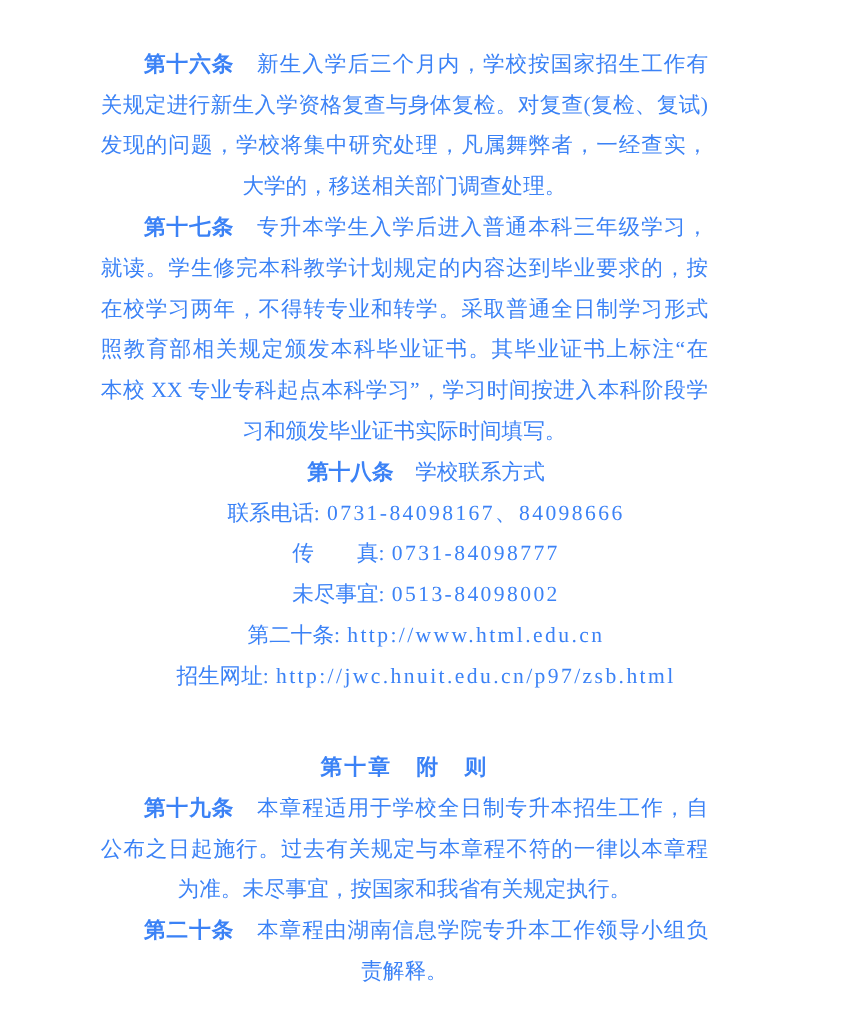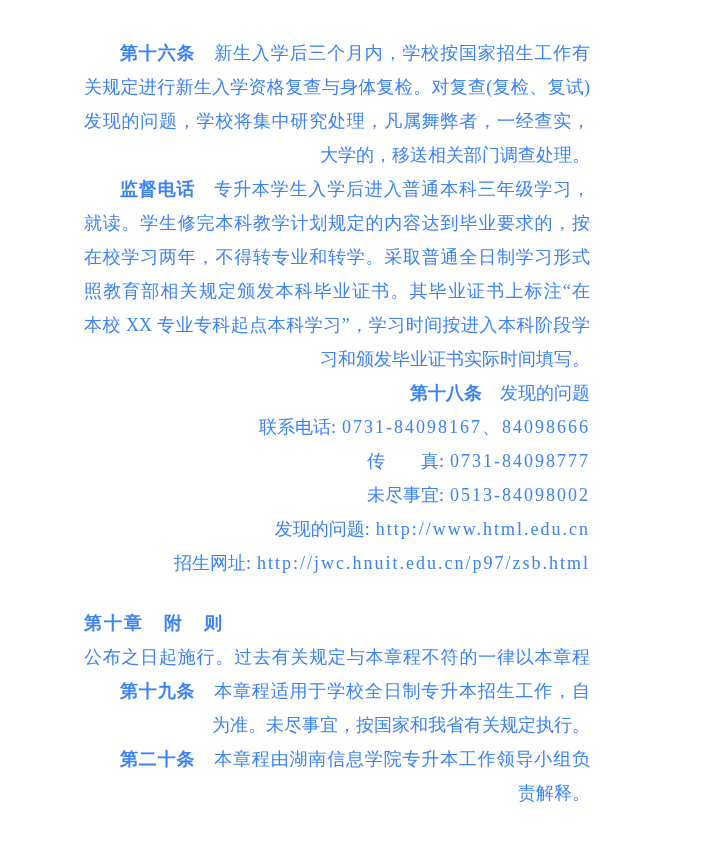--- a/index.html
+++ b/index.html
@@ -19,33 +19,33 @@
     width: 667px;
     height: 857px;
     padding: 36px 77px 0 84px;
     font-family: "Liberation Serif", "DejaVu Serif", serif;
     font-size: 18px;
     line-height: 34px;
     color: #3b82f6;
   }
   .para { margin: 0; padding: 0; }
   .ln {
-    text-align: right;
+    text-align: center;
     white-space: pre-wrap;
   }
   .ln.fill {
     text-align: justify;
     text-align-last: justify;
     -moz-text-align-last: justify;
   }
   .ln.indent { text-indent: 36px; }
   .term { font-weight: 700; }
   .heading {
-    margin-top: 26px;
-    text-align: left;
+    margin-top: 42px;
+    text-align: center;
     font-weight: 700;
     letter-spacing: 2px;
   }
   .latin {
     letter-spacing: 2px;
     margin-left: 6px;
   }
 </style>
 </head>
 <body>
@@ -54,42 +54,42 @@
   <div class="doc">
 
     <div class="para">
       <div class="ln fill indent"><span class="term">第十六条</span><span>　新生入学后三个月内，学校按国家招生工作有</span></div>
       <div class="ln fill">关规定进行新生入学资格复查与身体复检。对复查(复检、复试)</div>
       <div class="ln fill">发现的问题，学校将集中研究处理，凡属舞弊者，一经查实，</div>
       <div class="ln">大学的，移送相关部门调查处理。</div>
     </div>
 
     <div class="para">
-      <div class="ln fill indent"><span class="term">监督电话</span><span>　专升本学生入学后进入普通本科三年级学习，</span></div>
+      <div class="ln fill indent"><span class="term">第十七条</span><span>　专升本学生入学后进入普通本科三年级学习，</span></div>
       <div class="ln fill">就读。学生修完本科教学计划规定的内容达到毕业要求的，按</div>
       <div class="ln fill">在校学习两年，不得转专业和转学。采取普通全日制学习形式</div>
       <div class="ln fill">照教育部相关规定颁发本科毕业证书。其毕业证书上标注“在</div>
       <div class="ln fill">本校 XX 专业专科起点本科学习”，学习时间按进入本科阶段学</div>
       <div class="ln">习和颁发毕业证书实际时间填写。</div>
     </div>
 
     <div class="para">
-      <div class="ln indent"><span class="term">第十八条</span><span>　发现的问题</span></div>
+      <div class="ln indent"><span class="term">第十八条</span><span>　学校联系方式</span></div>
       <div class="ln indent"><span>联系电话:</span><span class="latin">0731-84098167、84098666</span></div>
       <div class="ln indent"><span>传　　真:</span><span class="latin">0731-84098777</span></div>
       <div class="ln indent"><span>未尽事宜:</span><span class="latin">0513-84098002</span></div>
-      <div class="ln indent"><span>发现的问题:</span><span class="latin">http://www.html.edu.cn</span></div>
+      <div class="ln indent"><span>第二十条:</span><span class="latin">http://www.html.edu.cn</span></div>
       <div class="ln indent"><span>招生网址:</span><span class="latin">http://jwc.hnuit.edu.cn/p97/zsb.html</span></div>
     </div>
 
     <div class="ln heading">第十章　附　则</div>
 
     <div class="para">
+      <div class="ln fill indent"><span class="term">第十九条</span><span>　本章程适用于学校全日制专升本招生工作，自</span></div>
       <div class="ln fill">公布之日起施行。过去有关规定与本章程不符的一律以本章程</div>
-      <div class="ln fill indent"><span class="term">第十九条</span><span>　本章程适用于学校全日制专升本招生工作，自</span></div>
       <div class="ln">为准。未尽事宜，按国家和我省有关规定执行。</div>
     </div>
 
     <div class="para">
       <div class="ln fill indent"><span class="term">第二十条</span><span>　本章程由湖南信息学院专升本工作领导小组负</span></div>
       <div class="ln">责解释。</div>
     </div>
 
   </div>
 </div>

